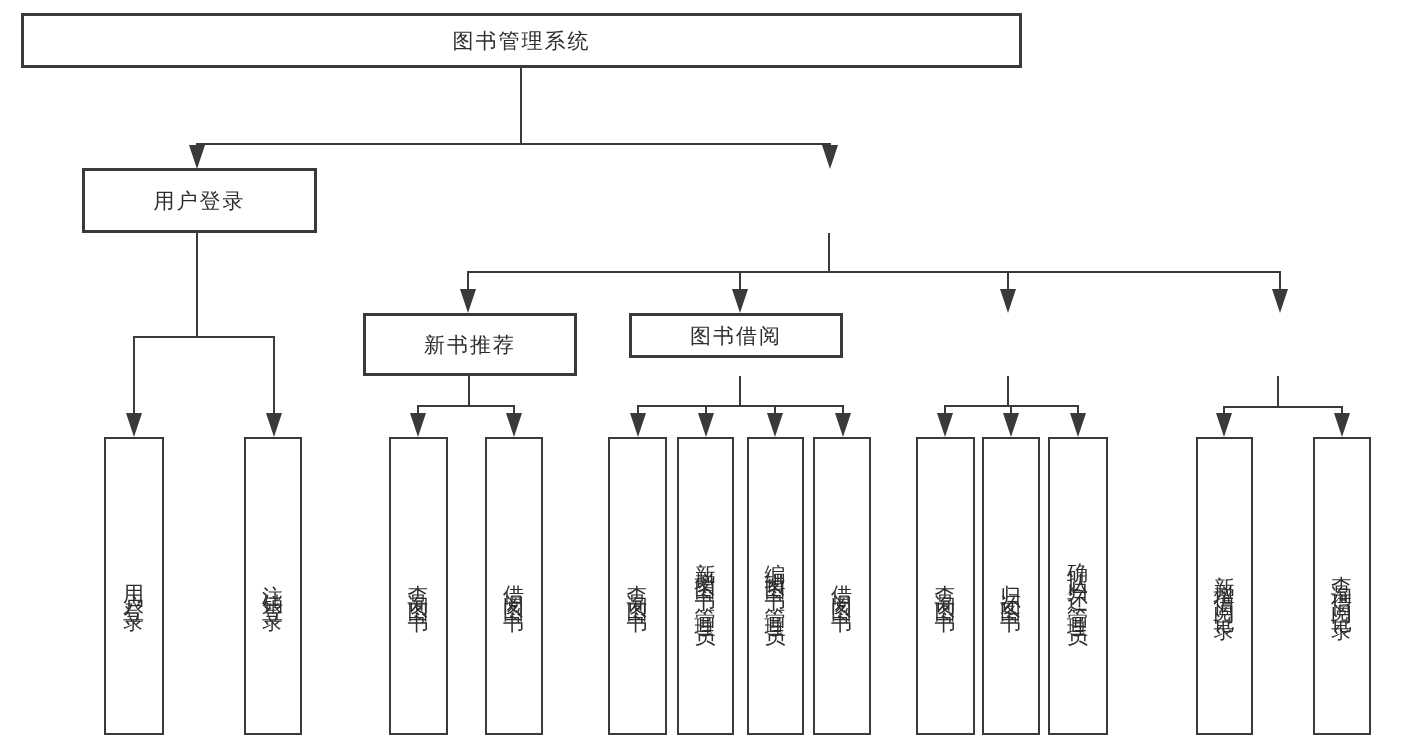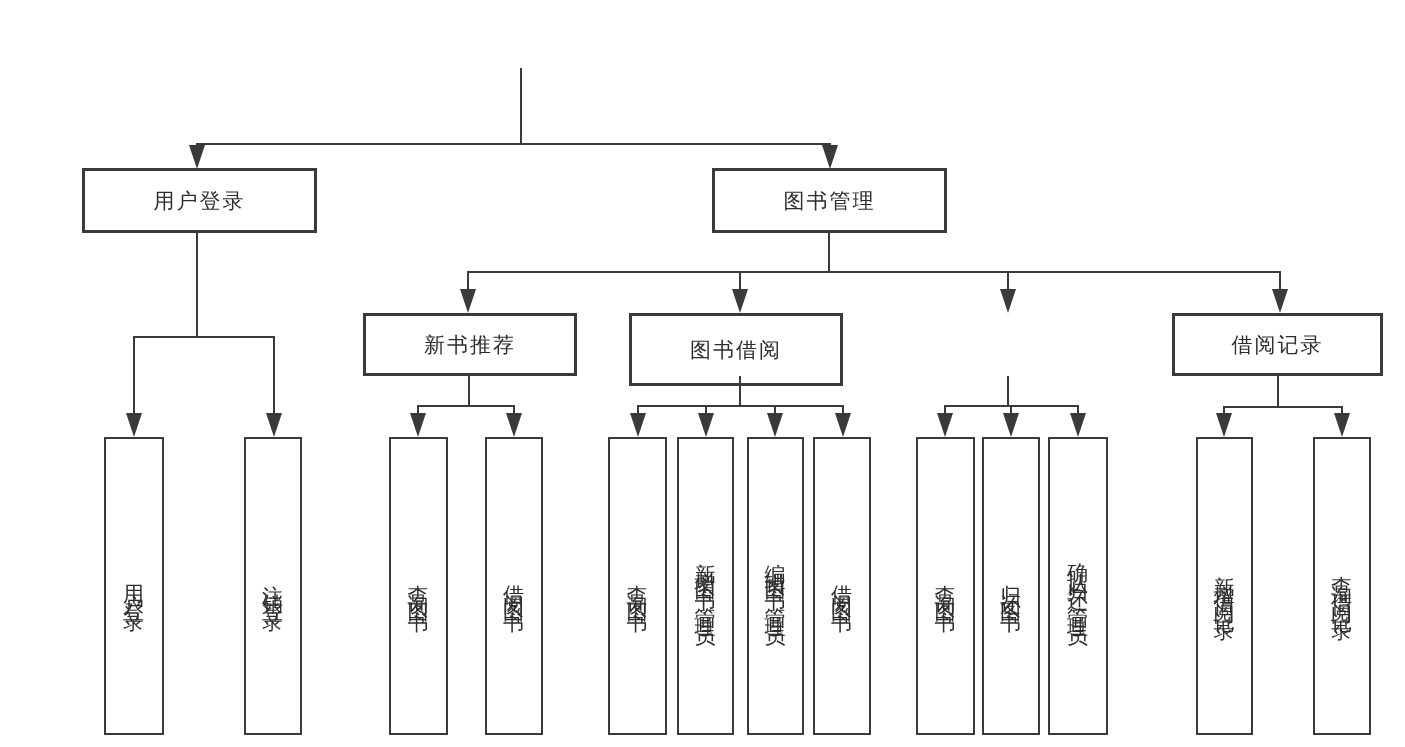--- a/index.html
+++ b/index.html
@@ -37,36 +37,33 @@
   .watermark{
     position:absolute;left:1183px;top:711px;z-index:5;
     font-size:20px;color:var(--wm);white-space:nowrap;
   }
 </style>
 </head>
 <body>
 
 <div class="canvas">
 
+  <div class="hbox" style="left:21px;top:13px;width:1001px;height:55px;">
+    <span>图书管理系统</span>
+  </div>
 
   <div class="hbox" style="left:82px;top:168px;width:235px;height:65px;">
     <span>用户登录</span>
-  </div>
-  <div class="hbox" style="left:712px;top:168px;width:235px;height:65px;">
-    <span>图书管理</span>
   </div>
 
   <div class="hbox" style="left:363px;top:313px;width:214px;height:63px;">
     <span>新书推荐</span>
   </div>
-  <div class="hbox" style="left:629px;top:313px;width:214px;height:73px;">
+  <div class="hbox" style="left:629px;top:313px;width:214px;height:45px;">
     <span>图书借阅</span>
-  </div>
-  <div class="hbox" style="left:1172px;top:313px;width:211px;height:63px;">
-    <span>借阅记录</span>
   </div>
 
   <div class="vbox" style="left:104px;width:60px;">
     <span>用户登录</span>
   </div>
   <div class="vbox" style="left:244px;width:58px;">
     <span>注销登录</span>
   </div>
 
   <div class="vbox" style="left:389px;width:59px;">

